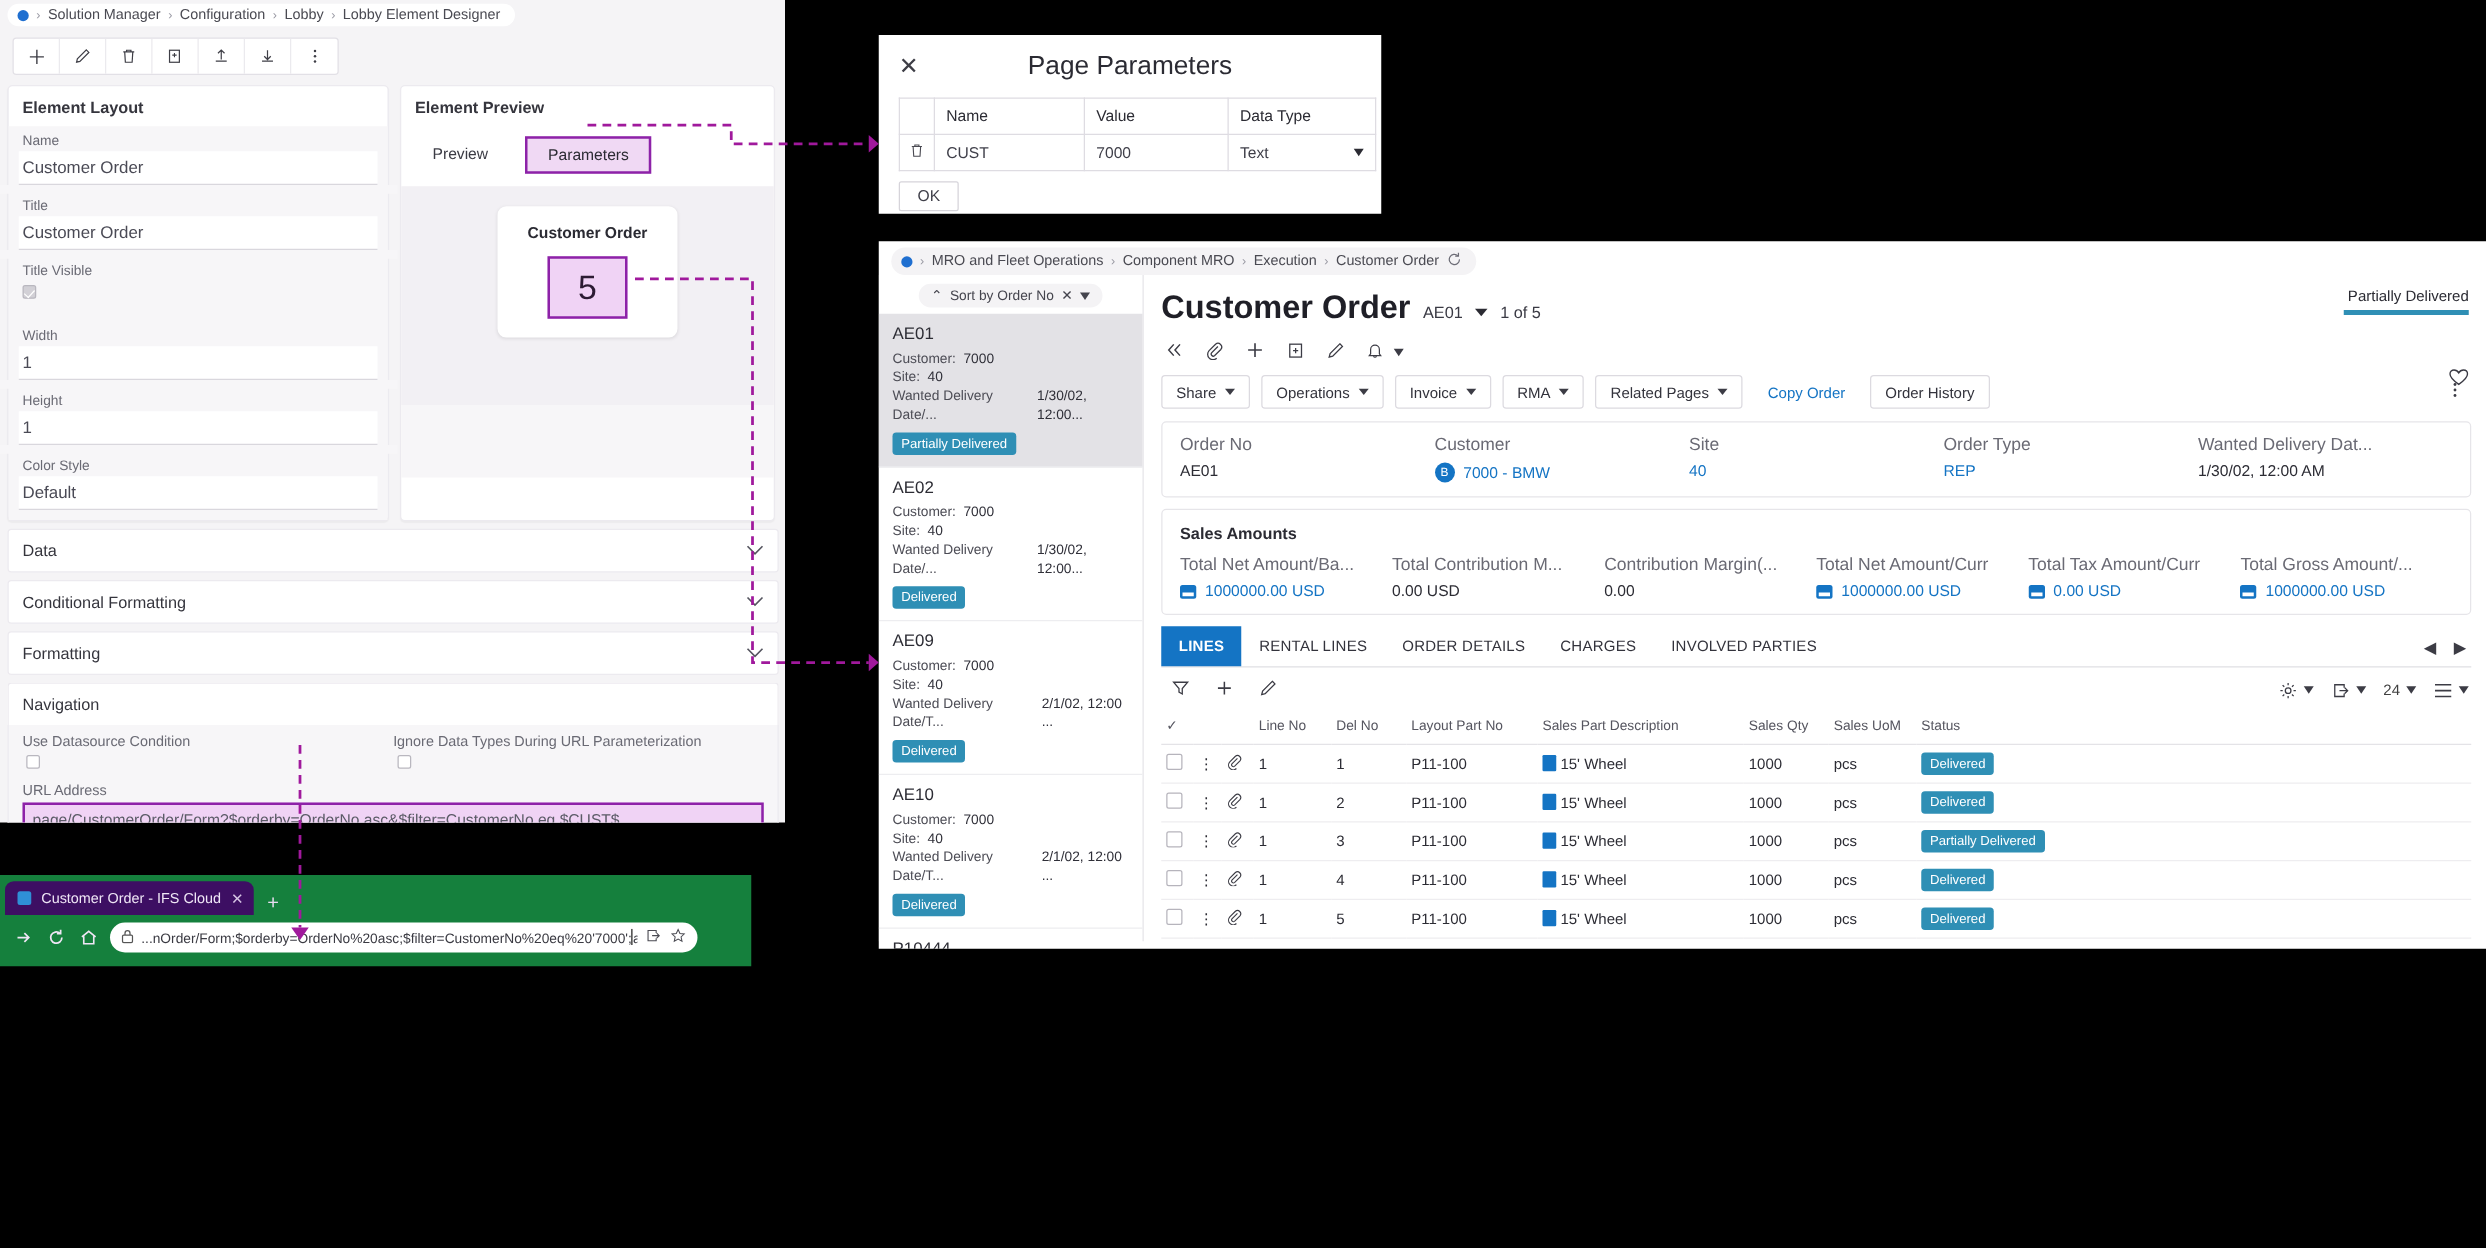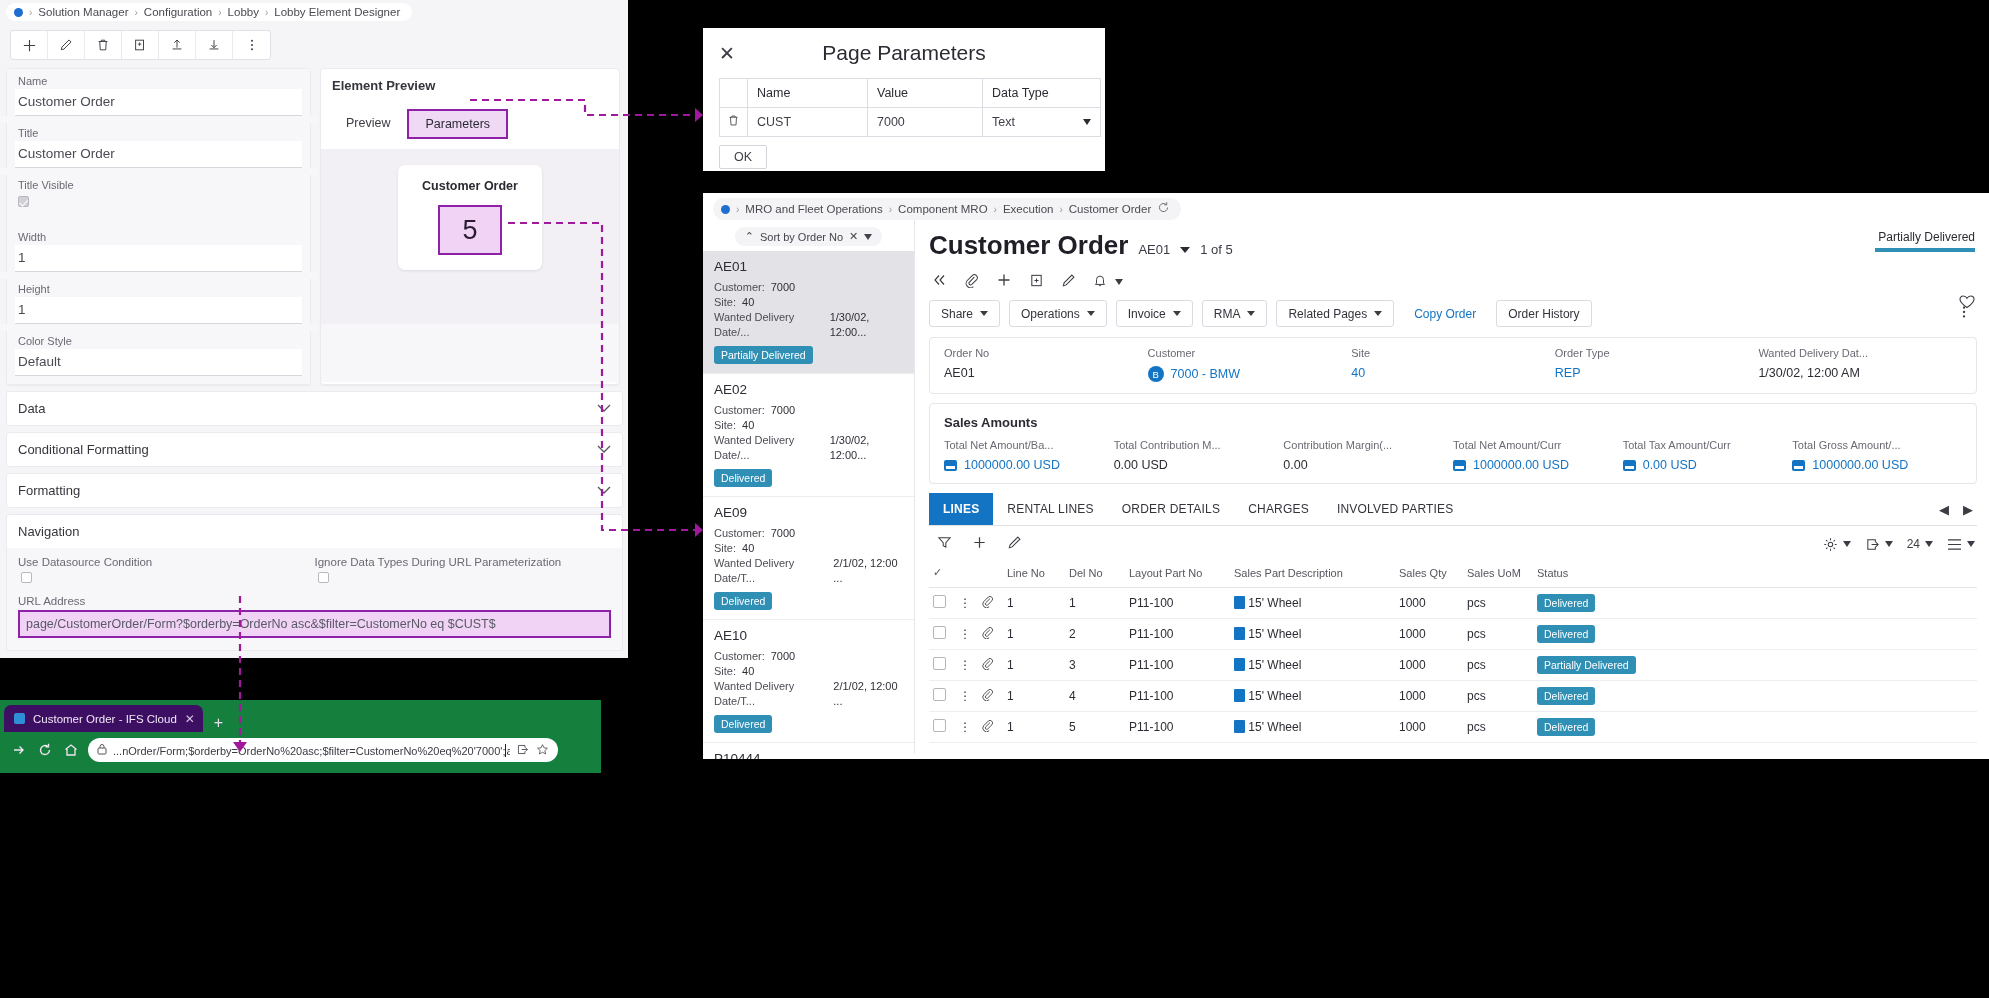--- a/index.html
+++ b/index.html
@@ -62,21 +62,21 @@
   }
   .chk.checked::after {
     content:""; position:absolute; left:2px; top:1px; width:4px; height:7px;
     border:solid #fff; border-width:0 1.6px 1.6px 0; transform:rotate(42deg);
   }
   .chk.empty { background:#fff; }
 
   .layout-body { background:#f7f6f8; padding:2px 0 8px 0; }
 
   
-  .pv-tabs { display:flex; gap:0; padding:8px 0 0 8px; }
+  .pv-tabs { display:flex; gap:13px; padding:8px 0 0 8px; }
   .pv-tab {
     padding:6px 16px; font-size:12.5px; color:#3c3c45;
     border:1px solid transparent; background:#fff;
   }
   .pv-tab.active {
     background:#f0d9f4; border:2px solid #8d22a8; color:#2b2b33;
   }
   .pv-stage {
     background:#f2f0f4; margin:10px 0 0 0; padding:16px 0 20px 0;
     min-height:175px; display:flex; justify-content:center;
@@ -216,21 +216,21 @@
   .obtn.link { border:none; color:#1474c4; }
   .obtn .cv { border-left:4px solid transparent; border-right:4px solid transparent; border-top:5px solid #3c3c45; }
   .kebab { margin-left:auto; color:#3c3c45; padding:4px 6px; }
 
   .info-card {
     border:1px solid #e6e5e9; border-radius:4px; padding:9px 14px 11px 14px;
     margin-bottom:9px;
   }
   .info-grid { display:flex; }
   .info-cell { flex:1; }
-  .info-lbl { font-size:11px; color:#6a6a74; margin-bottom:7px; white-space:nowrap; }
+  .info-lbl { font-size:14px; color:#6a6a74; margin-bottom:7px; white-space:nowrap; }
   .info-val { font-size:12.5px; color:#2c2c34; display:flex; align-items:center; gap:7px; }
   .info-val.lk { color:#1474c4; }
   .avatar { width:16px; height:16px; border-radius:50%; background:#1474c4; color:#fff; font-size:9.5px; display:flex; align-items:center; justify-content:center; }
   .amt-ico { width:13px; height:11px; background:#1474c4; border-radius:2px; position:relative; }
   .amt-ico::after { content:""; position:absolute; left:2px; bottom:2px; width:9px; height:3px; background:#fff; }
   .sec-title { font-size:13px; font-weight:700; color:#2b2b33; margin:2px 0 9px 0; }
 
   .tabs { display:flex; align-items:center; border-bottom:1px solid #e0dfe3; }
   .tab { padding:9px 14px; font-size:12px; color:#33333c; letter-spacing:.2px; }
   .tab.active { background:#1474c4; color:#fff; font-weight:700; }
@@ -311,20 +311,21 @@
           <circle cx="8" cy="3.2" r="1.15" fill="#3e3e46"></circle>
           <circle cx="8" cy="8" r="1.15" fill="#3e3e46"></circle>
           <circle cx="8" cy="12.8" r="1.15" fill="#3e3e46"></circle>
         </svg>
     </div>
   </div>
 
   <div class="panels">
 
     <div class="card" id="layout-card">
+      <div class="card-hd">Element Layout</div>
       <div class="layout-body">
         <div class="field">
           <div class="field-label">Name</div>
           <div class="field-input">Customer Order</div>
         </div>
         <div class="field-sep"></div>
         <div class="field">
           <div class="field-label">Title</div>
           <div class="field-input">Customer Order</div>
         </div>

